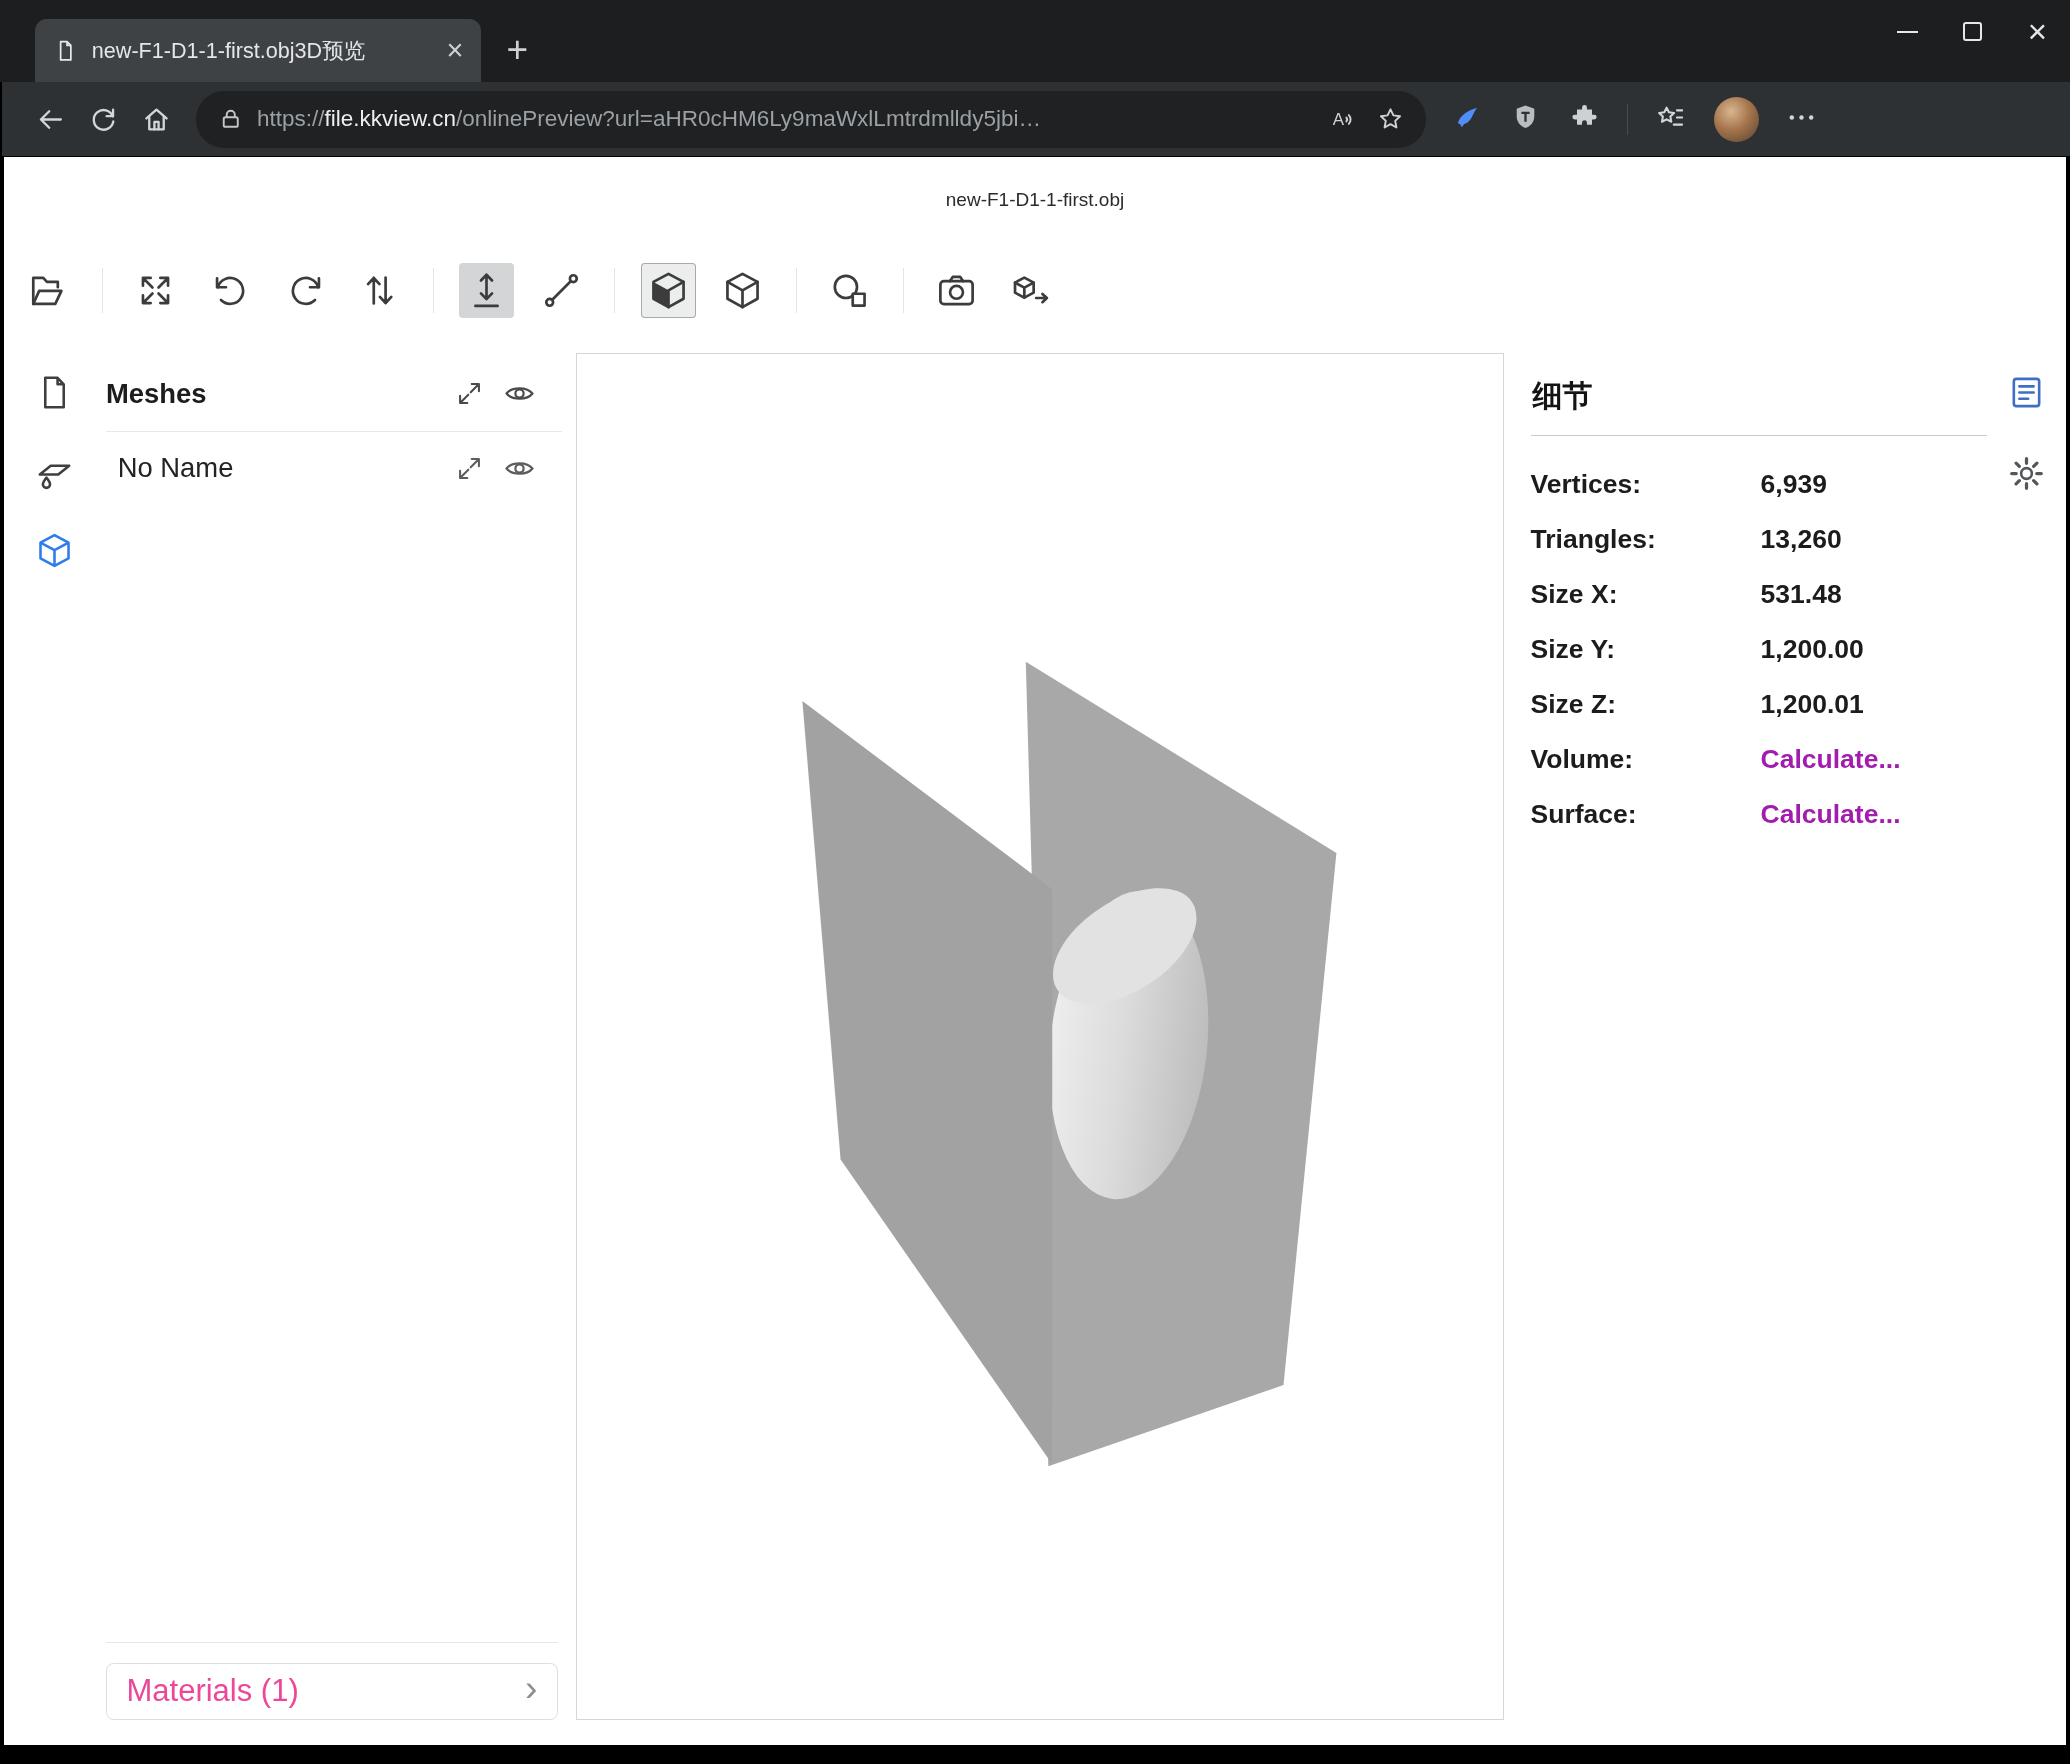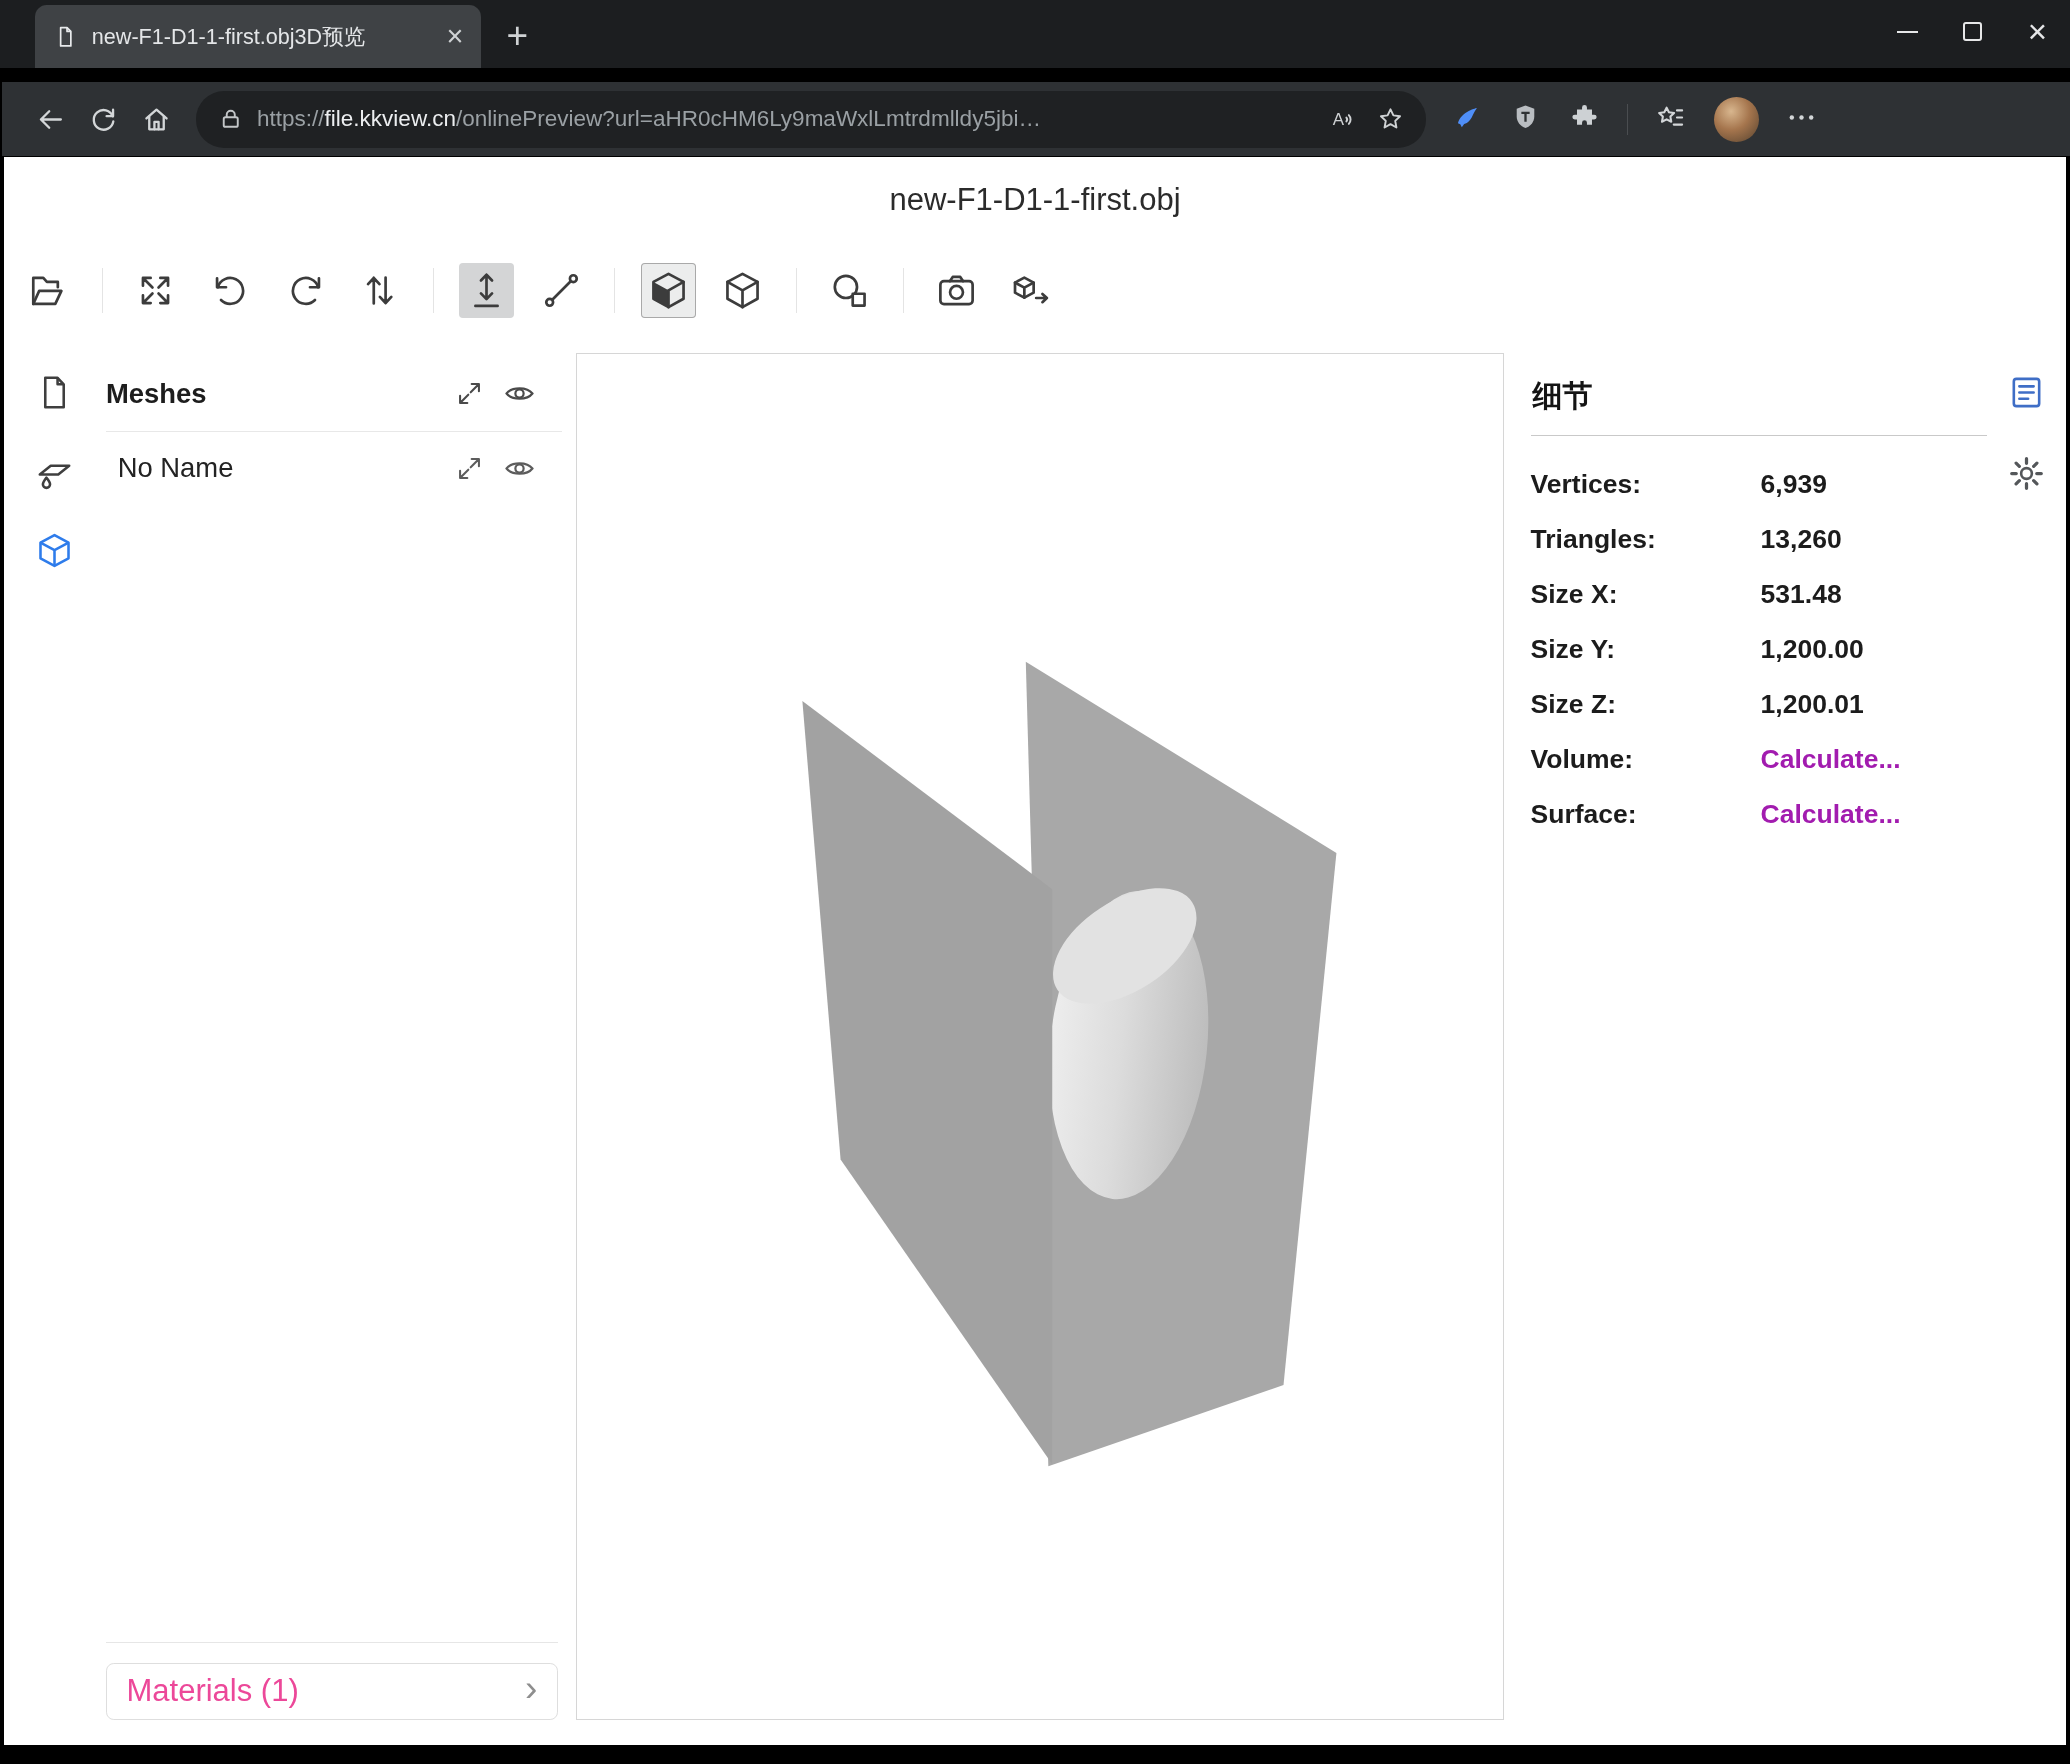--- a/index.html
+++ b/index.html
@@ -3,21 +3,21 @@
 <meta charset="utf-8">
 <style>
   * { box-sizing: border-box; margin: 0; padding: 0; }
   html,body { margin:0; background:#000; }
   .screen {
     position:relative; width:2070px; height:1764px; background:#000;
     font-family:"Liberation Sans","DejaVu Sans",sans-serif; overflow:hidden;
   }
 
   
-  .titlebar { position:absolute; top:0; left:0; width:2070px; height:68px;
+  .titlebar { position:absolute; top:0; left:0; width:2070px; height:82px;
     background:#1c1e20; display:flex; align-items:flex-end; }
   .tab { margin-left:35px; width:446px; height:63px; background:#3f4245;
     border-radius:11.8px 11.8px 0 0; display:flex; align-items:center; padding:0 17.6px; }
   .tab-title { color:#e4e6e8; font-size:21.6px; margin-left:13.7px; flex:1;
     white-space:nowrap; overflow:hidden; text-overflow:ellipsis; }
   .tab-close { color:#cfd2d4; font-size:29px; line-height:29px; margin-left:9.8px; cursor:default; }
   .newtab { color:#cfd2d4; font-size:37px; line-height:37px; margin:0 0 13.7px 25.5px; }
   .wincontrols { margin-left:auto; display:flex; align-self:flex-start; height:63px; }
   .winbtn { width:65px; height:63px; display:flex; align-items:center; justify-content:center; color:#e6e7e8; }
   .minbar { width:21.6px; height:2px; background:#e6e7e8; }
@@ -35,21 +35,21 @@
   .addr-ic { margin-left:17.6px; display:flex; align-items:center; }
   .extarea { display:flex; align-items:center; margin-left:25.5px; gap:27.4px; }
   .nav-divider { width:1px; height:31px; background:#4a4d50; }
   .avatar { width:45px; height:45px; border-radius:50%;
     background:radial-gradient(circle at 38% 32%, #d8b68e 0%, #a5754d 45%, #54412e 100%); }
 
   
   .page { position:absolute; top:157px; left:3.9px; right:3.9px; bottom:18.6px;
     background:#ffffff; display:flex; flex-direction:column; }
   .page-title-row { height:86px; display:flex; align-items:center; justify-content:center; }
-  .page-title { font-size:31px; color:#2b2b2b; }
+  .page-title { font-size:19px; color:#2b2b2b; }
 
   .toolbar { height:94px; display:flex; align-items:center; padding-left:17.6px; column-gap:19.6px; }
   .tbtn { width:55px; height:55px; display:flex; align-items:center; justify-content:center; border-radius:3.9px; }
   .tbtn.active-dark { background:#d4d5d6; }
   .tbtn.active-light { background:#eceded; box-shadow:inset 0 0 0 1px #a9a9a9; }
   .tsep { width:1px; height:45px; background:#e4e4e4; margin:0 5.9px; }
 
   .main { flex:1; display:flex; padding:15.7px 0 25.5px 0; min-height:0; }
   .rail-left { width:102px; display:flex; flex-direction:column; align-items:center; padding-top:17.6px; gap:34px; }
   .rail-right { flex:1; display:flex; flex-direction:column; align-items:center; padding-top:17.6px; gap:36px; }

